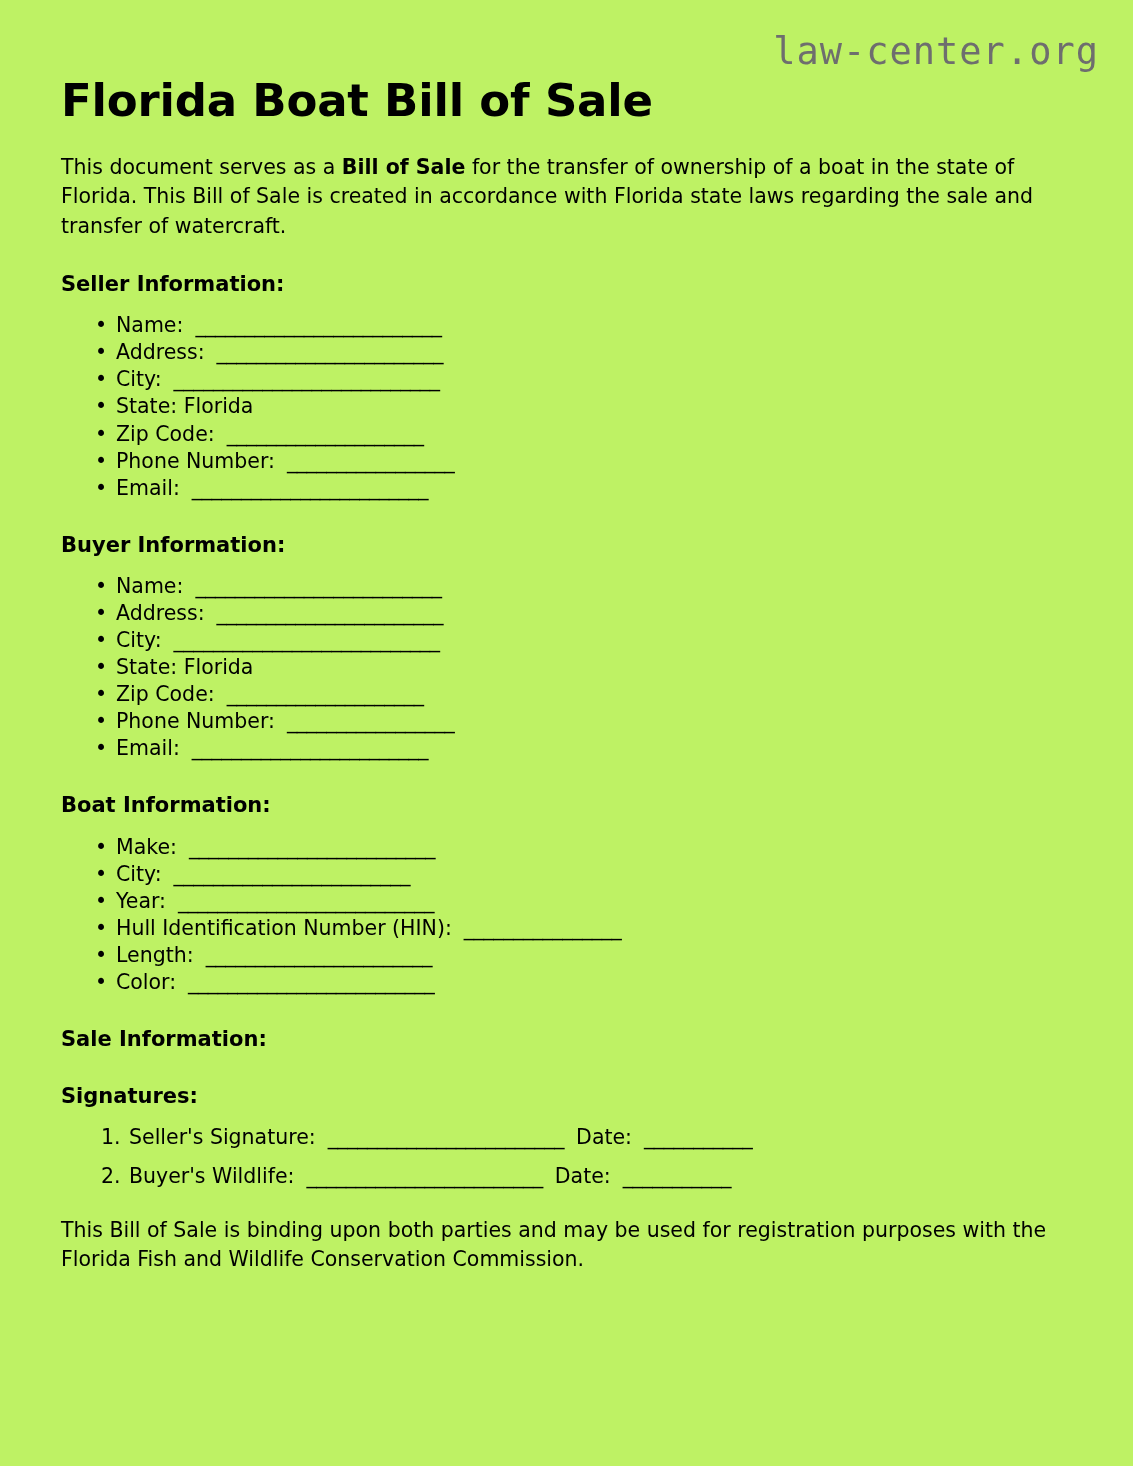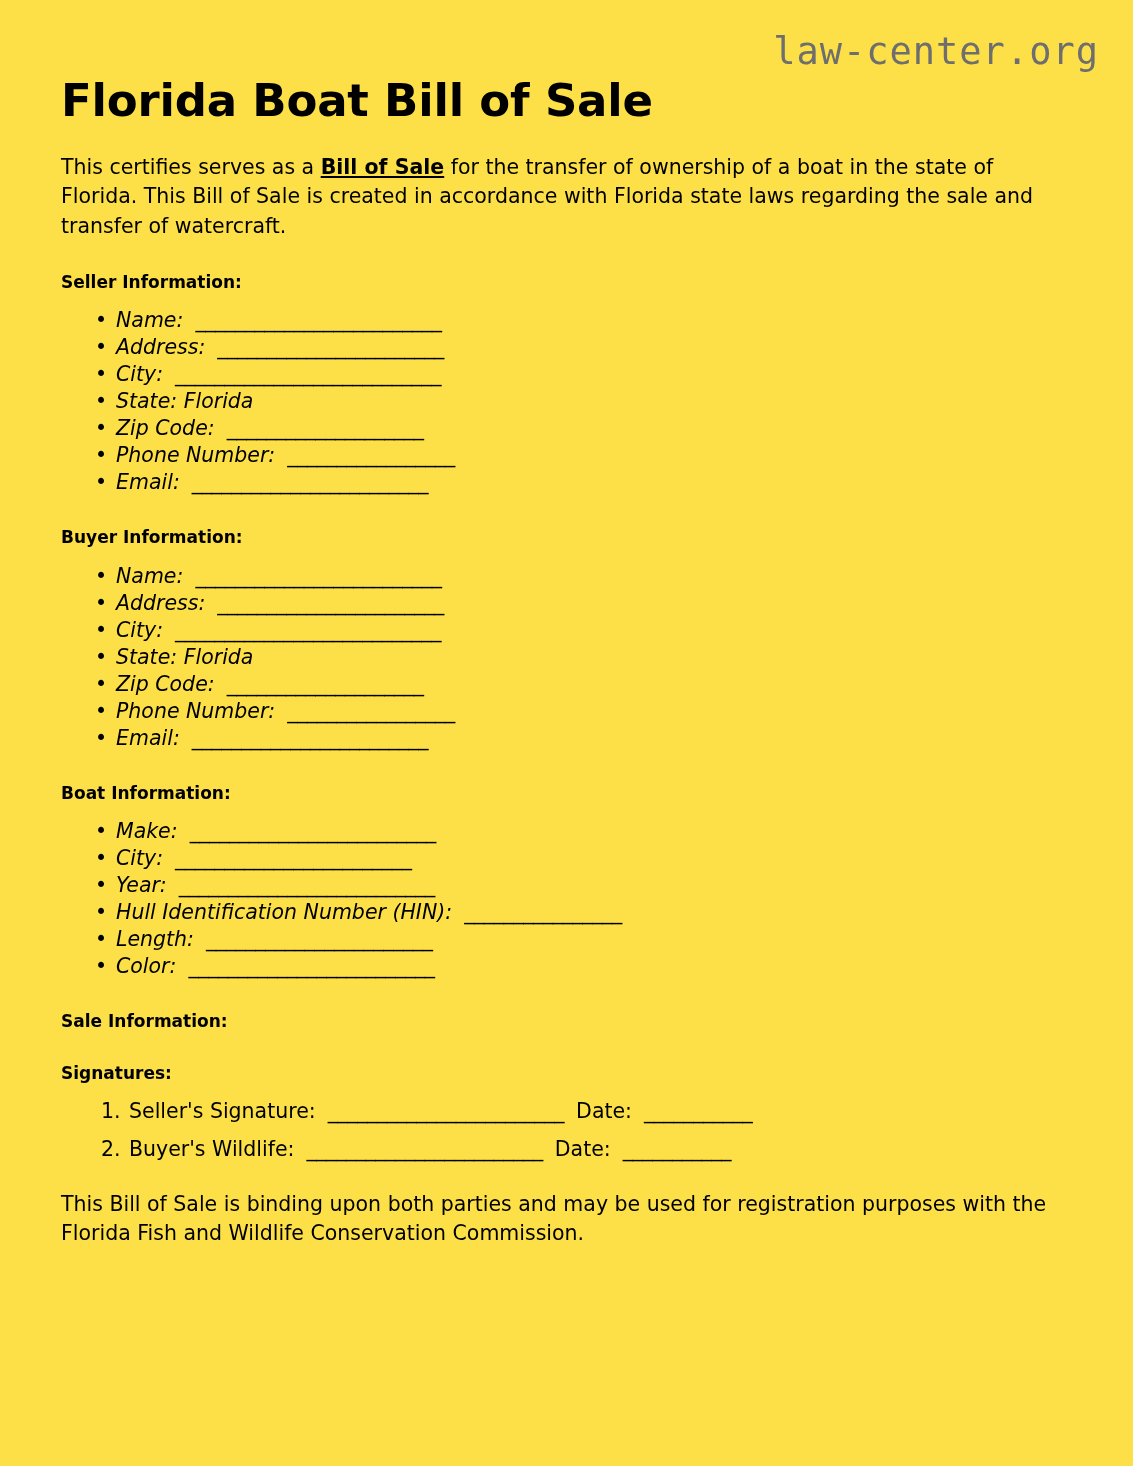--- a/index.html
+++ b/index.html
@@ -8,21 +8,21 @@
     background: #ffffff;
   }
   body {
     font-family: "DejaVu Sans", sans-serif;
     color: #000000;
   }
   .page {
     position: relative;
     width: 1133px;
     height: 1466px;
-    background: #fde047;
+    background: #bef264;
     box-sizing: border-box;
     overflow: hidden;
   }
   .watermark {
     position: absolute;
     top: 33px;
     right: 34px;
     font-family: "DejaVu Sans Mono", monospace;
     font-size: 37px;
     letter-spacing: 1px;
@@ -44,33 +44,32 @@
     line-height: 1.18;
     letter-spacing: -0.2px;
   }
   p.para {
     font-size: 20.5px;
     line-height: 1.43;
     margin: 26px 0 0 0;
     padding: 0;
     max-width: 1010px;
   }
-  p.para b { font-weight: bold; text-decoration: underline; }
+  p.para b { font-weight: bold; }
   h2.section {
-    font-size: 17px;
+    font-size: 21px;
     font-weight: bold;
     margin: 30px 0 0 0;
     padding: 0;
     line-height: 1.3;
   }
   ul.fields {
     list-style: none;
     margin: 14px 0 0 0;
     padding: 0;
-    font-style: italic;
   }
   ul.fields li {
     position: relative;
     font-size: 20.5px;
     line-height: 1.32;
     padding-left: 55px;
     margin: 0;
     white-space: nowrap;
   }
   ul.fields li::before {
@@ -112,21 +111,21 @@
 <body>
 
 <div class="page">
 
   <div class="watermark">law-center.org</div>
 
   <div class="content">
 
     <h1 class="doc-title">Florida Boat Bill of Sale</h1>
 
-    <p class="para"><span>This certifies serves as a </span><b>Bill of Sale</b><span> for the transfer of ownership of a boat in the state of Florida. This Bill of Sale is created in accordance with Florida state laws regarding the sale and transfer of watercraft.</span></p>
+    <p class="para"><span>This document serves as a </span><b>Bill of Sale</b><span> for the transfer of ownership of a boat in the state of Florida. This Bill of Sale is created in accordance with Florida state laws regarding the sale and transfer of watercraft.</span></p>
 
     <h2 class="section">Seller Information:</h2>
     <ul class="fields">
       <li><span class="field-label">Name:</span><span class="gap"></span><span class="blank">_________________________</span></li>
       <li><span class="field-label">Address:</span><span class="gap"></span><span class="blank">_______________________</span></li>
       <li><span class="field-label">City:</span><span class="gap"></span><span class="blank">___________________________</span></li>
       <li><span class="field-label">State: Florida</span></li>
       <li><span class="field-label">Zip Code:</span><span class="gap"></span><span class="blank">____________________</span></li>
       <li><span class="field-label">Phone Number:</span><span class="gap"></span><span class="blank">_________________</span></li>
       <li><span class="field-label">Email:</span><span class="gap"></span><span class="blank">________________________</span></li>

